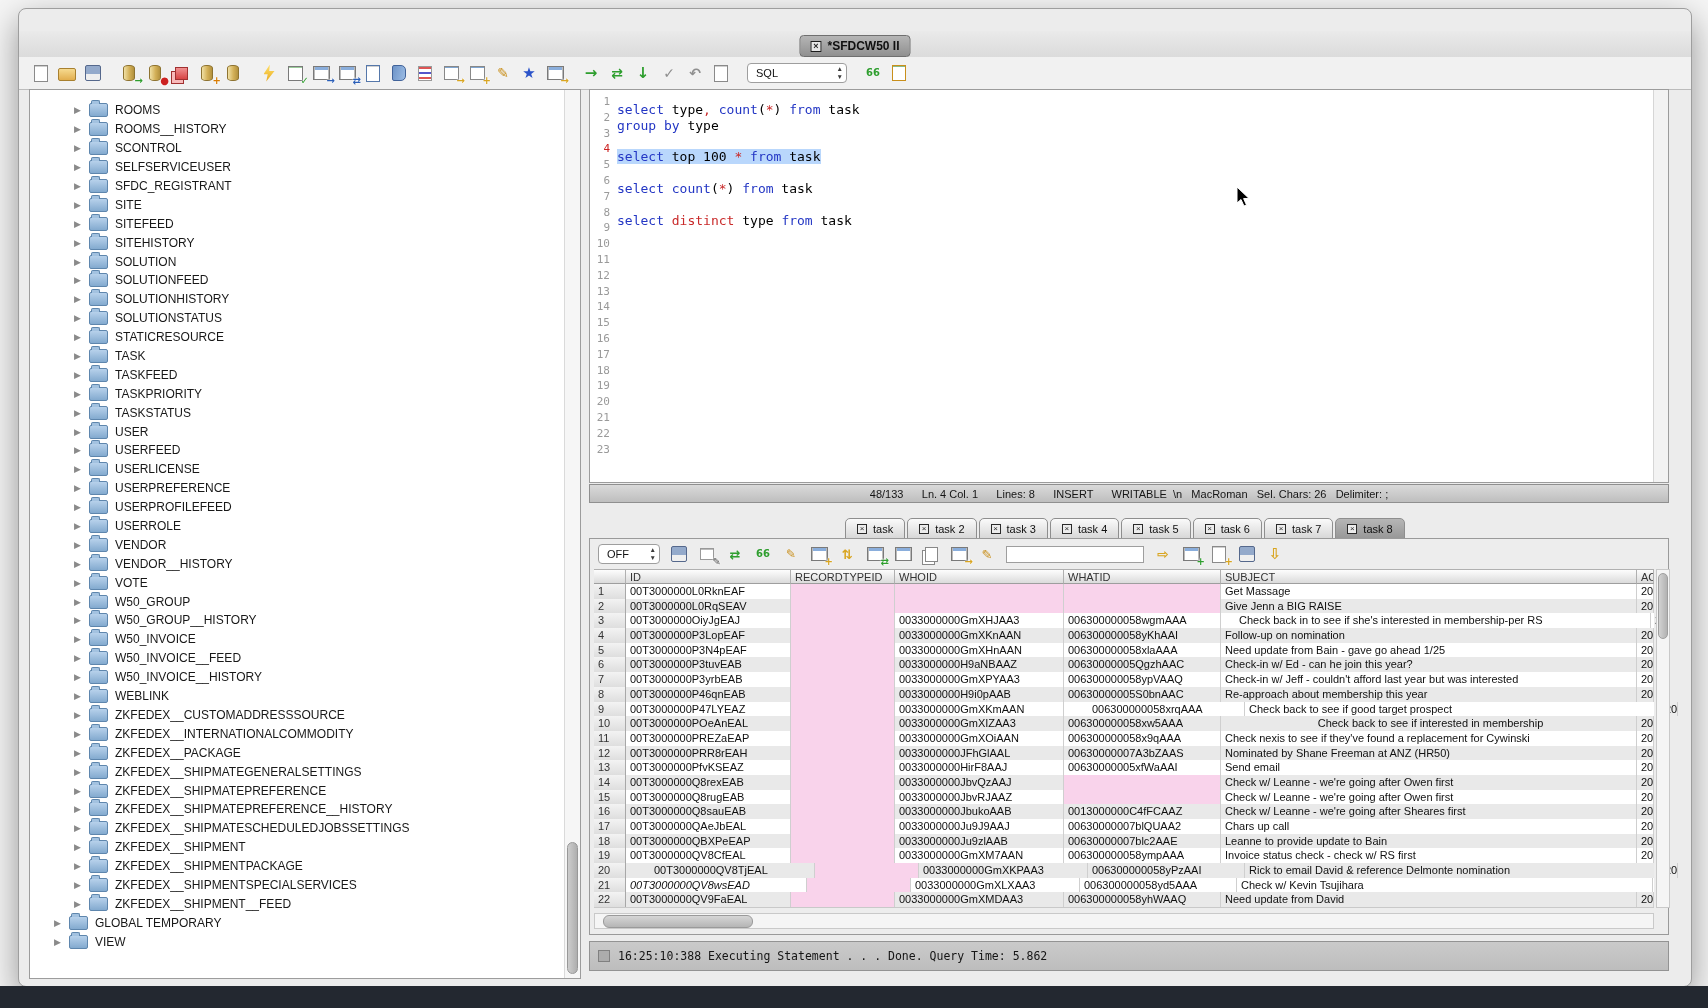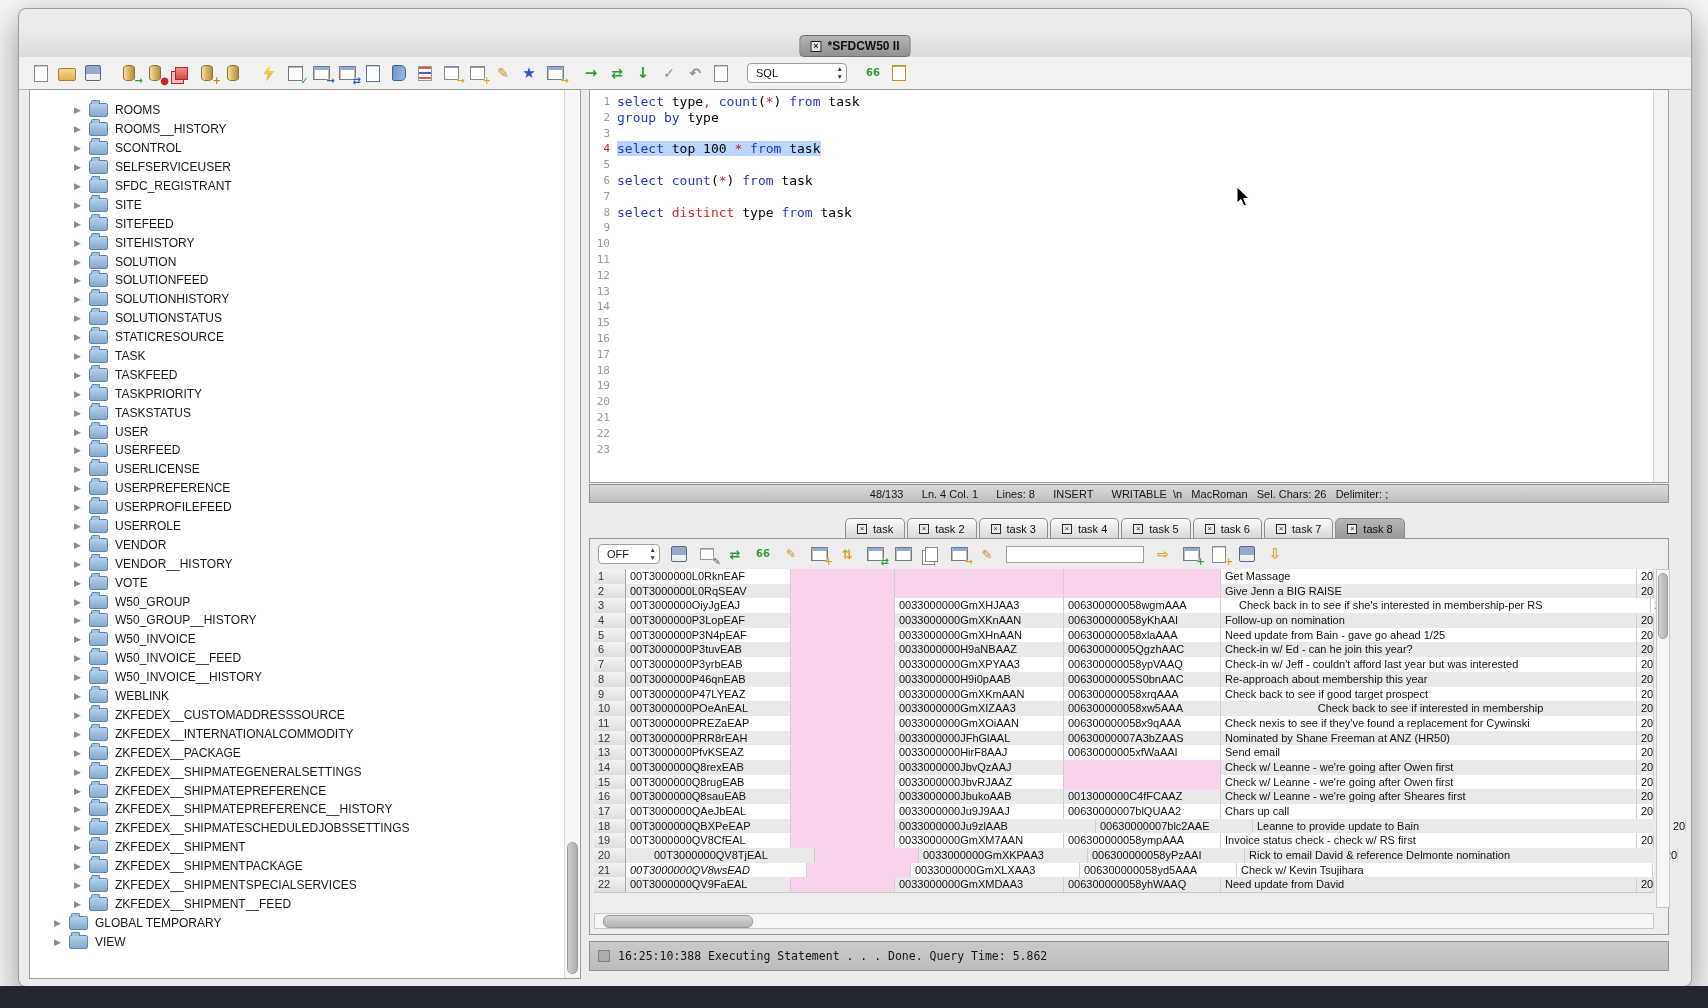--- a/index.html
+++ b/index.html
@@ -56,21 +56,21 @@
   .folder{width:17px;height:12px;background:linear-gradient(#B7D1EB,#83AACF);border:1px solid #5E86AD;border-radius:2px;margin-right:7px;position:relative;flex:none}
   .folder::before{content:"";position:absolute;top:-4px;left:1px;width:7px;height:3px;background:#A3C2E0;border:1px solid #5E86AD;border-bottom:none;border-radius:2px 2px 0 0}
   .tree-scroll{position:absolute;right:0;top:0;bottom:0;width:15px;background:#F6F6F6;border-left:1px solid #DADADA}
   .tree-thumb{position:absolute;left:2px;right:2px;bottom:4px;height:130px;background:linear-gradient(90deg,#CDCDCD,#AEAEAE);border:1px solid #989898;border-radius:7px}
 
   
   .editor-panel{position:absolute;left:570px;top:80px;width:1080px;height:394px;background:#FFF;border:1px solid #9C9C9C;overflow:hidden;box-sizing:border-box}
   .gutter{position:absolute;left:0;top:4px;width:20px;text-align:right;font:11px "DejaVu Sans Mono",monospace;color:#9A9A9A}
   .gnum{height:15.8px;line-height:15.8px}
   .gnum.cur{color:#CC2222}
-  .code{position:absolute;left:27px;top:4px;right:16px;font:13px "DejaVu Sans Mono",monospace;color:#000;white-space:pre}
+  .code{position:absolute;left:27px;top:12px;right:16px;font:13px "DejaVu Sans Mono",monospace;color:#000;white-space:pre}
   .code-line{height:15.8px;line-height:15.8px}
   .tk-k{color:#2336C4}
   .tk-r{color:#C92A2A}
   .tk-p{color:#000}
   .sel{background:#B9D7FC}
   .editor-scroll{position:absolute;right:0;top:0;bottom:0;width:14px;background:#F3F3F3;border-left:1px solid #D6D6D6}
 
   .editor-statusbar{position:absolute;left:570px;top:475px;width:1080px;height:19px;background:linear-gradient(#DADADA,#BEBEBE);border:1px solid #8F8F8F;box-sizing:border-box;display:flex;align-items:center;justify-content:center;font-size:11px;color:#151515;white-space:pre}
 
   
@@ -558,20 +558,29 @@
             <i class="badge" style="color: rgb(217, 165, 32);">+</i>
           </span>
           <span class="tbi i-save-all"></span>
           <span class="tbi i-download-column">
             <i style="color: rgb(217, 165, 32); font-size: 15px;">⇩</i>
           </span>
         </span>
     </div>
 
     <div class="rtable">
+      <div class="thead" id="thead">
+          <div class="th" style="width: 32px;"></div>
+          <div class="th" style="width: 165px;">ID</div>
+          <div class="th" style="width: 104px;">RECORDTYPEID</div>
+          <div class="th" style="width: 169px;">WHOID</div>
+          <div class="th" style="width: 157px;">WHATID</div>
+          <div class="th" style="width: 416px;">SUBJECT</div>
+          <div class="th" style="width: 17px;">AC</div>
+        </div>
       <div class="tbody" id="tbody">
           <div class="tr">
             <div class="td rownum" style="width: 32px;">1</div>
             <div class="td" style="width: 165px;">00T3000000L0RknEAF</div>
             <div class="td nullcell" style="width: 104px;"></div>
             <div class="td nullcell" style="width: 169px;"></div>
             <div class="td nullcell" style="width: 157px;"></div>
             <div class="td" style="width: 416px;">Get Massage</div>
             <div class="td" style="width: 17px;">200</div>
           </div>
@@ -636,21 +645,21 @@
             <div class="td" style="width: 169px;">0033000000H9i0pAAB</div>
             <div class="td" style="width: 157px;">00630000005S0bnAAC</div>
             <div class="td" style="width: 416px;">Re-approach about membership this year</div>
             <div class="td" style="width: 17px;">200</div>
           </div>
           <div class="tr">
             <div class="td rownum" style="width: 32px;">9</div>
             <div class="td" style="width: 165px;">00T3000000P47LYEAZ</div>
             <div class="td nullcell" style="width: 104px;"></div>
             <div class="td" style="width: 169px;">0033000000GmXKmAAN</div>
-            <div class="td" style="width: 157px;">006300000058xrqAAA</div>
+            <div class="td" style="width: 157px; margin-left: 24px;">006300000058xrqAAA</div>
             <div class="td" style="width: 416px;">Check back to see if good target prospect</div>
             <div class="td" style="width: 17px;">200</div>
           </div>
           <div class="tr even">
             <div class="td rownum" style="width: 32px;">10</div>
             <div class="td" style="width: 165px;">00T3000000POeAnEAL</div>
             <div class="td nullcell" style="width: 104px;"></div>
             <div class="td" style="width: 169px;">0033000000GmXIZAA3</div>
             <div class="td" style="width: 157px;">006300000058xw5AAA</div>
             <div class="td" style="width: 416px; text-align: center;">Check back to see if interested in membership</div>
@@ -716,21 +725,21 @@
             <div class="td nullcell" style="width: 104px;"></div>
             <div class="td" style="width: 169px;">0033000000Ju9J9AAJ</div>
             <div class="td" style="width: 157px;">00630000007blQUAA2</div>
             <div class="td" style="width: 416px;">Chars up call</div>
             <div class="td" style="width: 17px;">200</div>
           </div>
           <div class="tr even">
             <div class="td rownum" style="width: 32px;">18</div>
             <div class="td" style="width: 165px;">00T3000000QBXPeEAP</div>
             <div class="td nullcell" style="width: 104px;"></div>
-            <div class="td" style="width: 201px;">0033000000Ju9zlAAB</div>
+            <div class="td" style="width: 169px;">0033000000Ju9zlAAB</div>
             <div class="td" style="width: 157px;">00630000007blc2AAE</div>
             <div class="td" style="width: 416px;">Leanne to provide update to Bain</div>
             <div class="td" style="width: 17px;">200</div>
           </div>
           <div class="tr">
             <div class="td rownum" style="width: 32px;">19</div>
             <div class="td" style="width: 165px;">00T3000000QV8CfEAL</div>
             <div class="td nullcell" style="width: 104px;"></div>
             <div class="td" style="width: 169px;">0033000000GmXM7AAN</div>
             <div class="td" style="width: 157px;">006300000058ympAAA</div>

